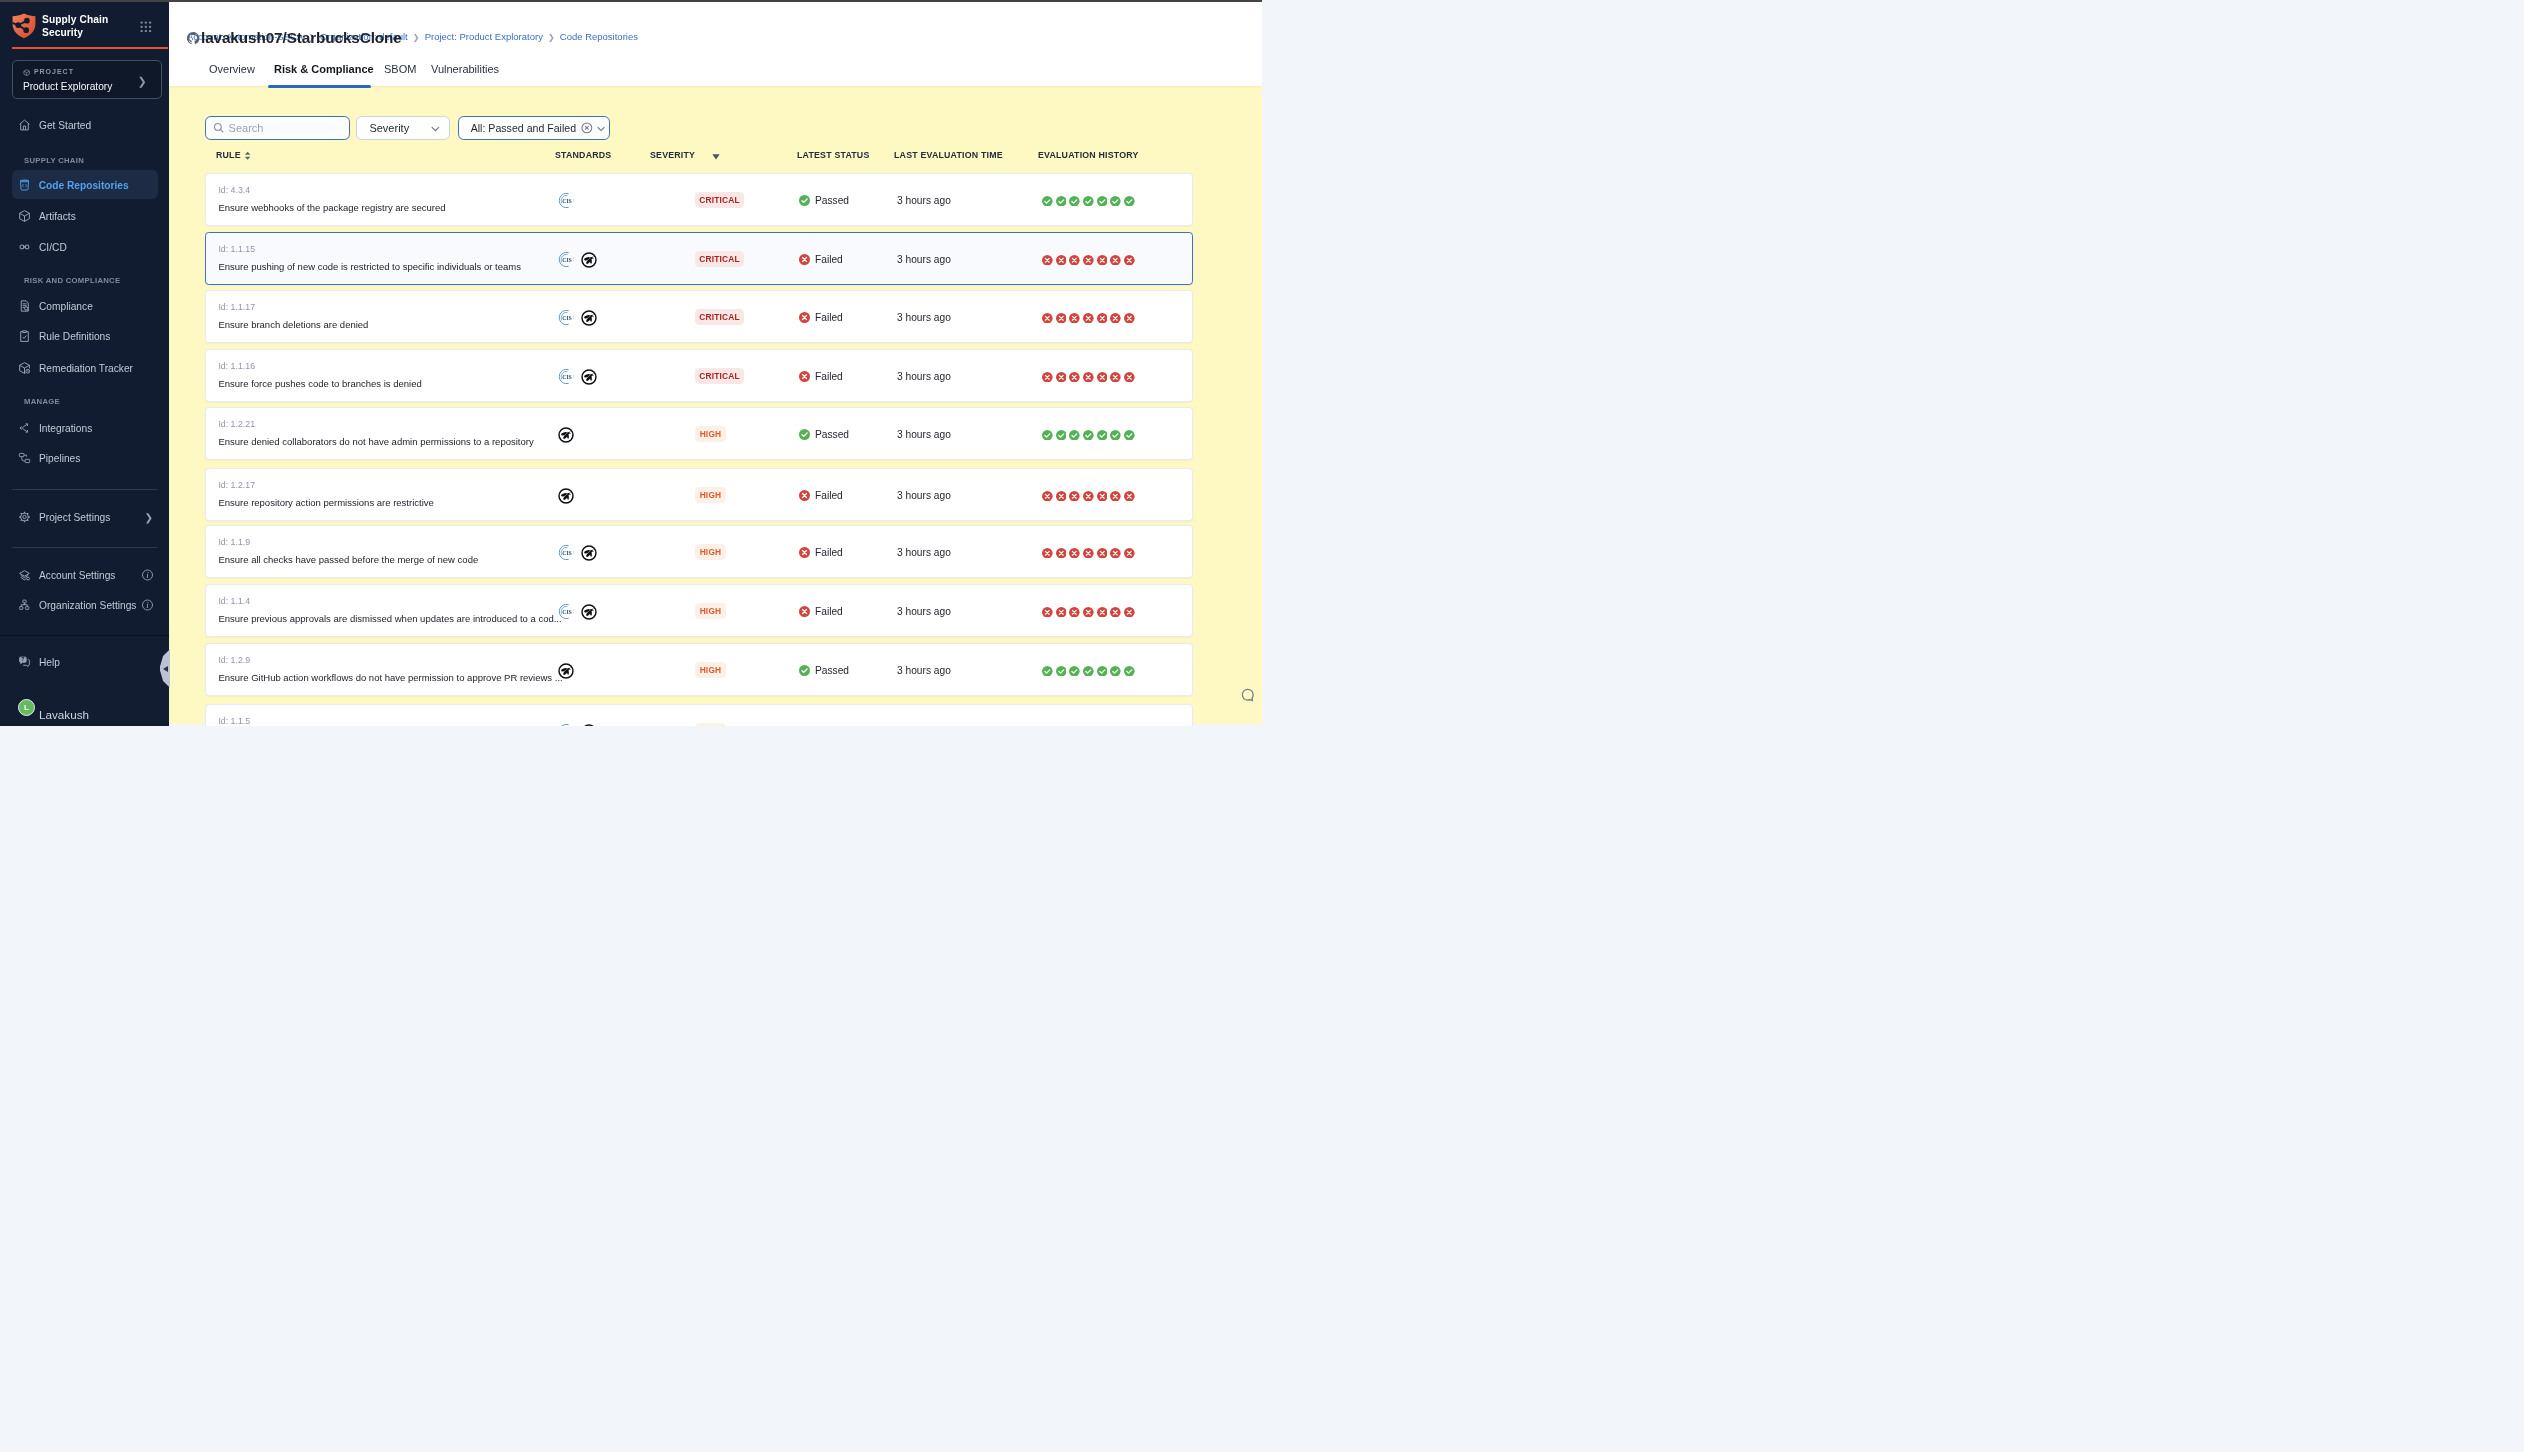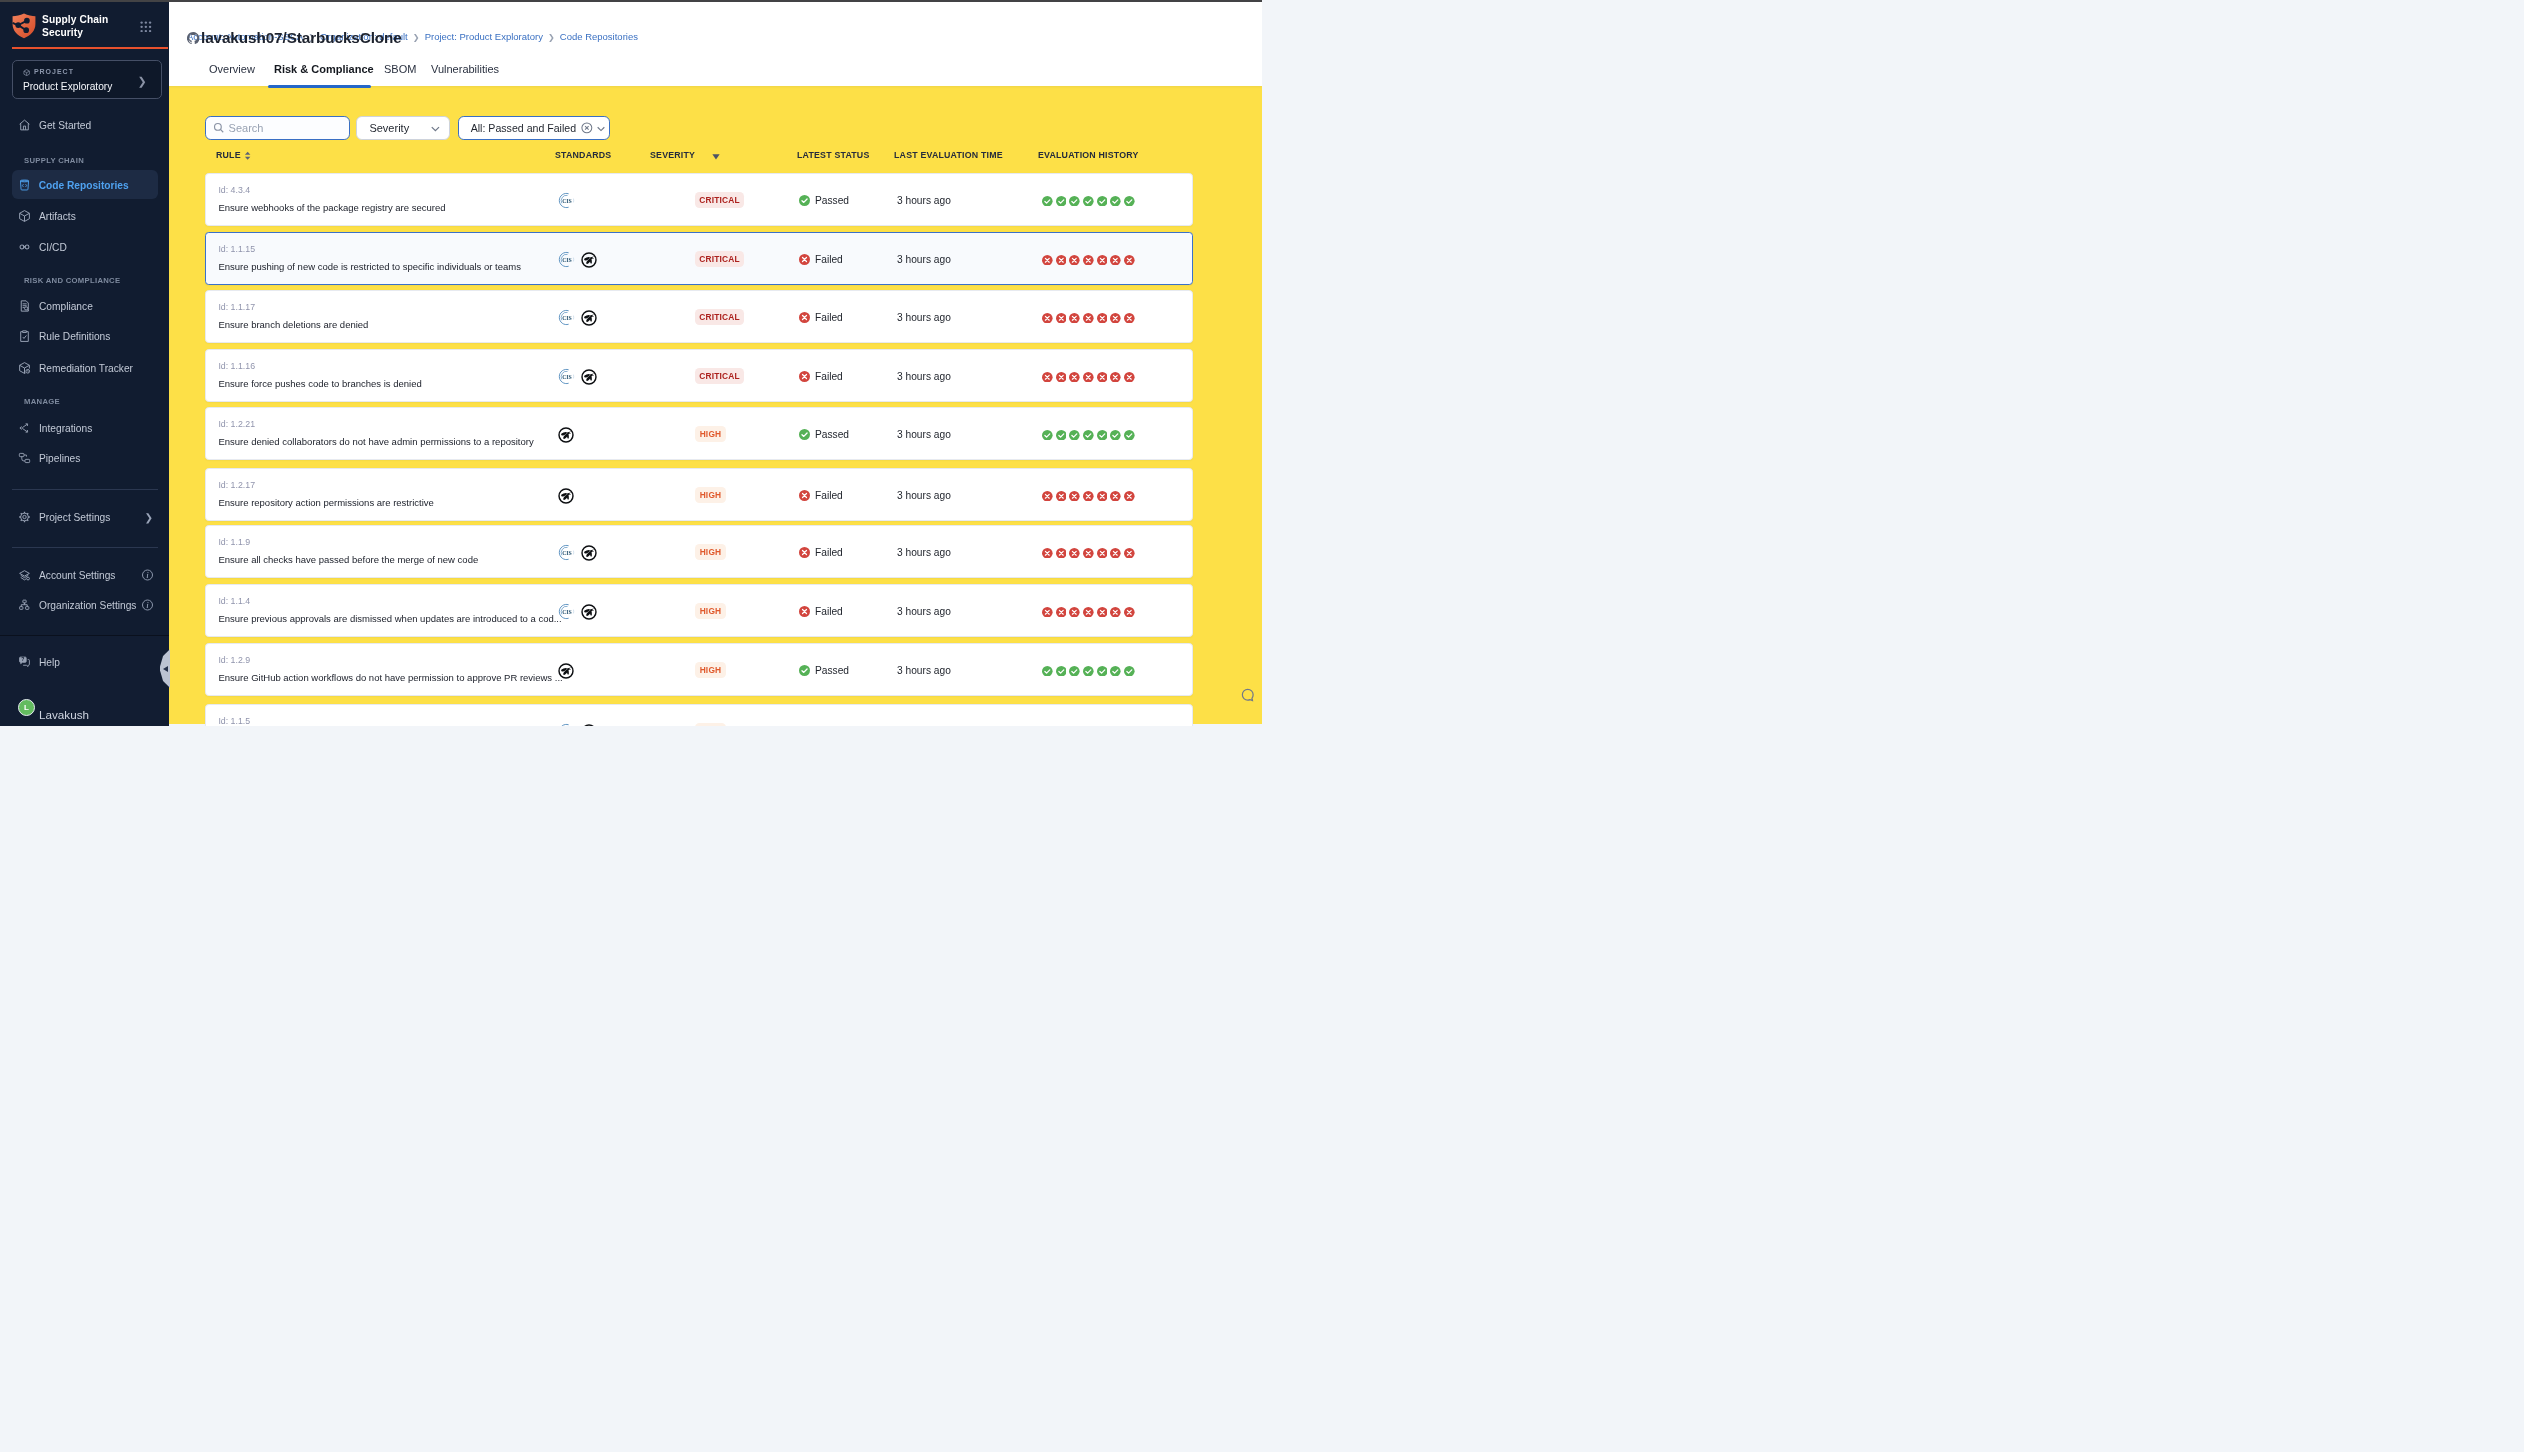--- a/index.html
+++ b/index.html
@@ -40,21 +40,21 @@
   .crumbs { position:absolute; left:18px; top:10.2px; font-size:9.5px; color:#3a70c2;margin-top:19px; }
   .crumbs .sep { color:#98a1b1; font-size:8px; padding:0 5.1px; position:relative; top:-0.7px;}
   .repo-title { position:absolute; left:32px; top:27px; font-size:15.3px; font-weight:700; color:#1d222d; letter-spacing:-0.1px;}
   .gh-ic { position:absolute; left:18px; top:30px; }
   .tabs { position:absolute; left:0; top:53px; height:38px; }
   .tab { position:absolute; top:8px; font-size:11px; color:#2a3140; white-space:nowrap; }
   .tab.active { font-weight:700; color:#14181f; }
   .tab-underline { position:absolute; left:99px; top:30px; width:103px; height:2.6px; background:#2667c8; border-radius:1.5px; }
 
   
-  .content { position:absolute; left:0; top:84px; width:1093px; height:638px; background:#fde047; }
+  .content { position:absolute; left:0; top:84px; width:1093px; height:638px; background:#fef9c3; }
 
   .filter { position:absolute; top:30px; height:23.4px; border-radius:5.8px; background:#fff; }
   .f-search { left:36px; width:145px; border:1.2px solid #3a6fc4; background:#fcfdff; }
   .f-search .ph { position:absolute; left:22.6px; top:4.4px; color:#98a2b3; font-size:11px; }
   .f-sev { left:187px; width:94px; border:0.7px solid #ced3dc; }
   .f-sev .tx { position:absolute; left:12.4px; top:4.7px; color:#252a33; font-size:11px; }
   .f-all { left:289px; width:152px; border:1.2px solid #3a6fc4; }
   .f-all .tx { position:absolute; left:11.7px; top:5.1px; color:#1e232c; font-size:10.6px; font-weight:400; white-space:nowrap;}
 
   .th { position:absolute; top:64px; font-size:8.8px; font-weight:700; color:#262c3b; letter-spacing:0.2px; }

